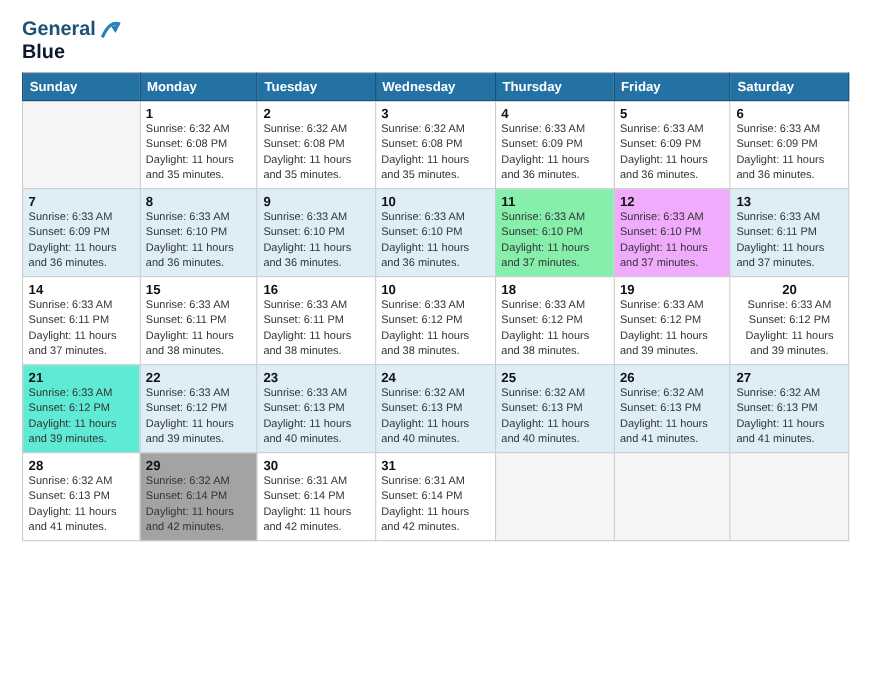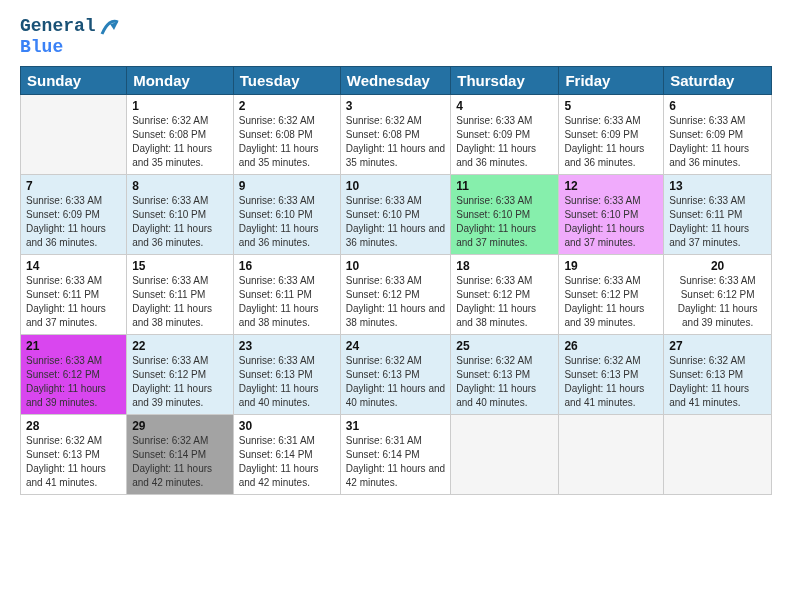--- a/index.html
+++ b/index.html
@@ -15,21 +15,20 @@
       padding: 16px 20px 10px 20px;
     }
     .header-top {
       display: flex;
       align-items: flex-start;
       justify-content: space-between;
       margin-bottom: 4px;
     }
     .logo {
       display: flex;
-      font-family: Liberation Mono, monospace;
     }
     .logo-text {
       font-size: 18px;
       font-weight: bold;
       color: #1a5276;
       line-height: 1.1;
     }
     .logo-icon {
       width: 22px;
       height: 22px;
@@ -51,21 +50,21 @@
     table {
       width: 100%;
       border-collapse: collapse;
       font-size: 11px;
     }
     thead tr th {
       background: #2471a3;
       color: #fff;
       text-align: left;
       padding: 5px 6px;
-      font-size: 15px;
+      font-size: 12px;
       font-weight: bold;
       border: 1px solid #1a5276;
     }
     tbody tr td {
       border: 1px solid #ccc;
       vertical-align: top;
       padding: 4px 5px;
       width: 113px;
       min-height: 70px;
       height: 70px;
@@ -102,21 +101,21 @@
   <div class="header-top">
     <div class="logo">
       <div>
         <div style="display:flex;align-items:center;">
           <span class="logo-text">General</span>
           <svg class="logo-icon" viewBox="0 0 22 22">
             <path d="M4 18 Q11 2 20 6" stroke="#2980b9" stroke-width="3" fill="none"></path>
             <path d="M12 8 L20 6 L16 14" fill="#2980b9"></path>
           </svg>
         </div>
-        <span class="logo-text" style="color:#3b82f6;">Blue</span>
+        <span class="logo-text" style="color:#0f172a;">Blue</span>
       </div>
     </div>
     <div class="month-title"></div>
   </div>
 
   <div class="subtitle"></div>
 
   <table>
     <thead>
       <tr id="weekday-header">
@@ -211,21 +210,21 @@
           <td style="background: rgb(255, 255, 255);">
             <span class="day-num">19</span>
             <div class="day-info">Sunrise: 6:33 AM<br>Sunset: 6:12 PM<br>Daylight: 11 hours and 39 minutes.</div>
           </td>
           <td style="background: rgb(255, 255, 255); text-align: center;">
             <span class="day-num">20</span>
             <div class="day-info">Sunrise: 6:33 AM<br>Sunset: 6:12 PM<br>Daylight: 11 hours and 39 minutes.</div>
           </td>
         </tr>
         <tr>
-          <td style="background: #d946ef;">
+          <td style="background: #5eead4;">
             <span class="day-num">21</span>
             <div class="day-info">Sunrise: 6:33 AM<br>Sunset: 6:12 PM<br>Daylight: 11 hours and 39 minutes.</div>
           </td>
           <td style="background: rgb(221, 238, 247);">
             <span class="day-num">22</span>
             <div class="day-info">Sunrise: 6:33 AM<br>Sunset: 6:12 PM<br>Daylight: 11 hours and 39 minutes.</div>
           </td>
           <td style="background: rgb(221, 238, 247);">
             <span class="day-num">23</span>
             <div class="day-info">Sunrise: 6:33 AM<br>Sunset: 6:13 PM<br>Daylight: 11 hours and 40 minutes.</div>

